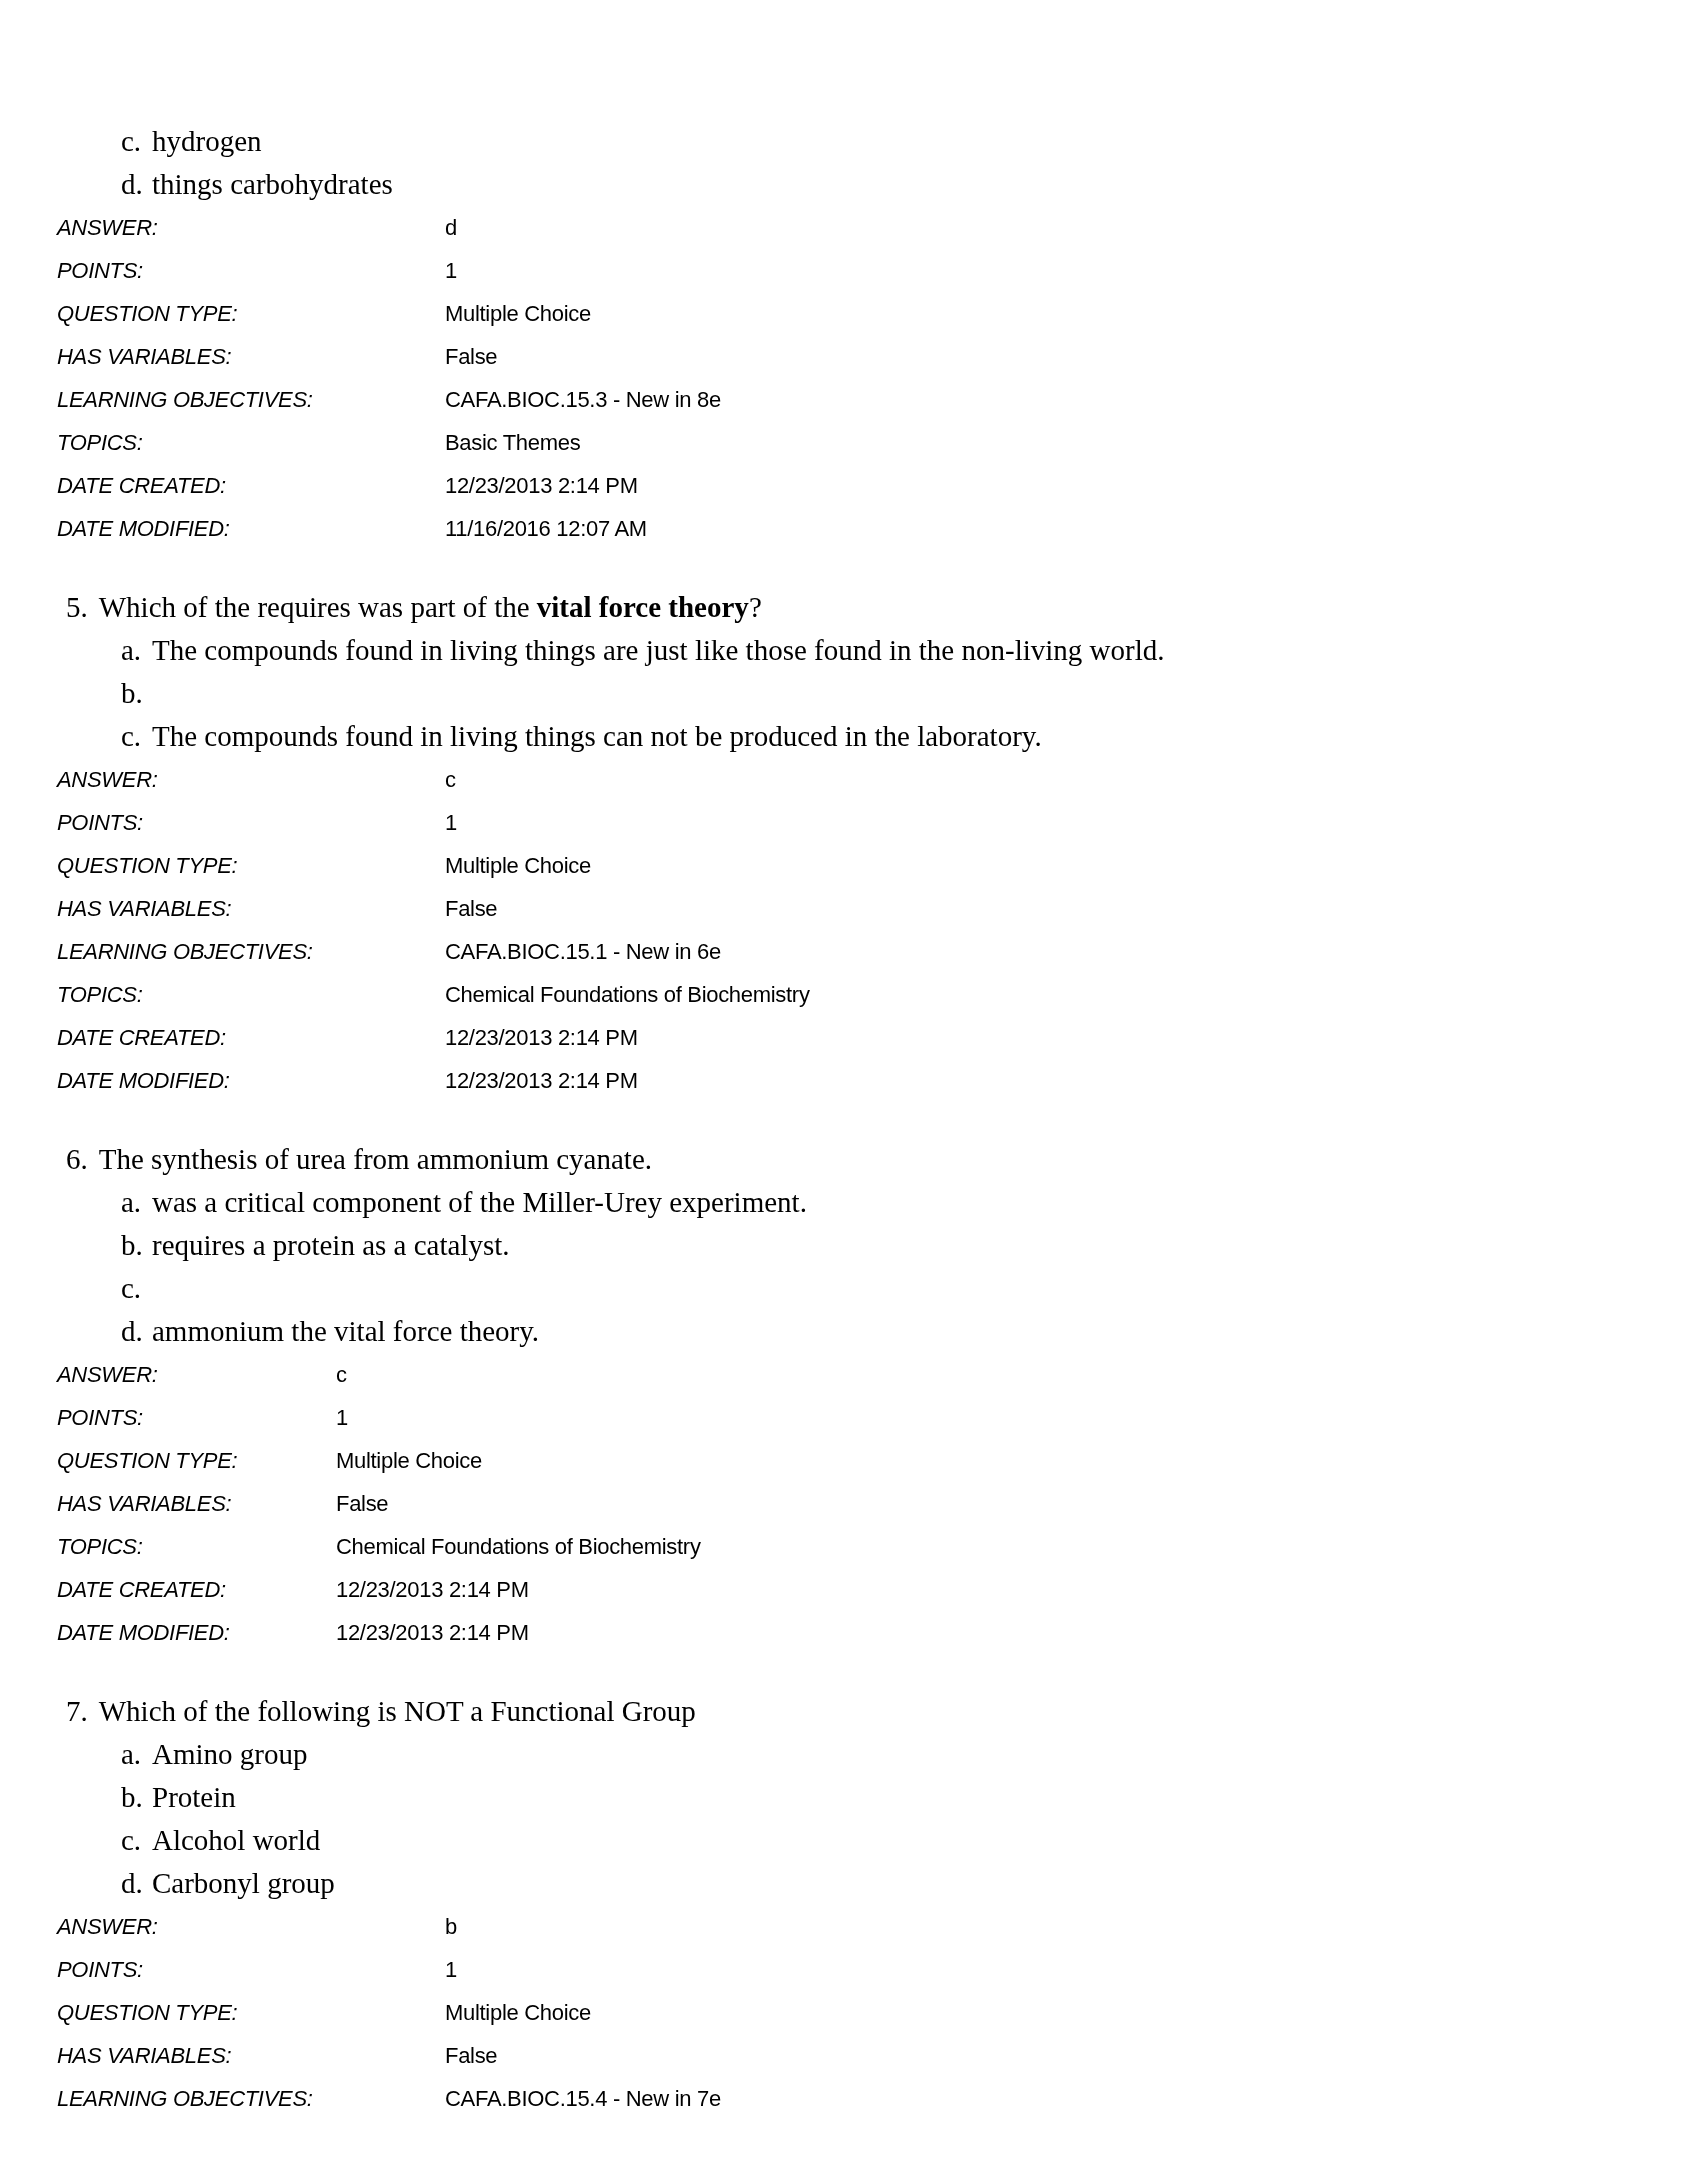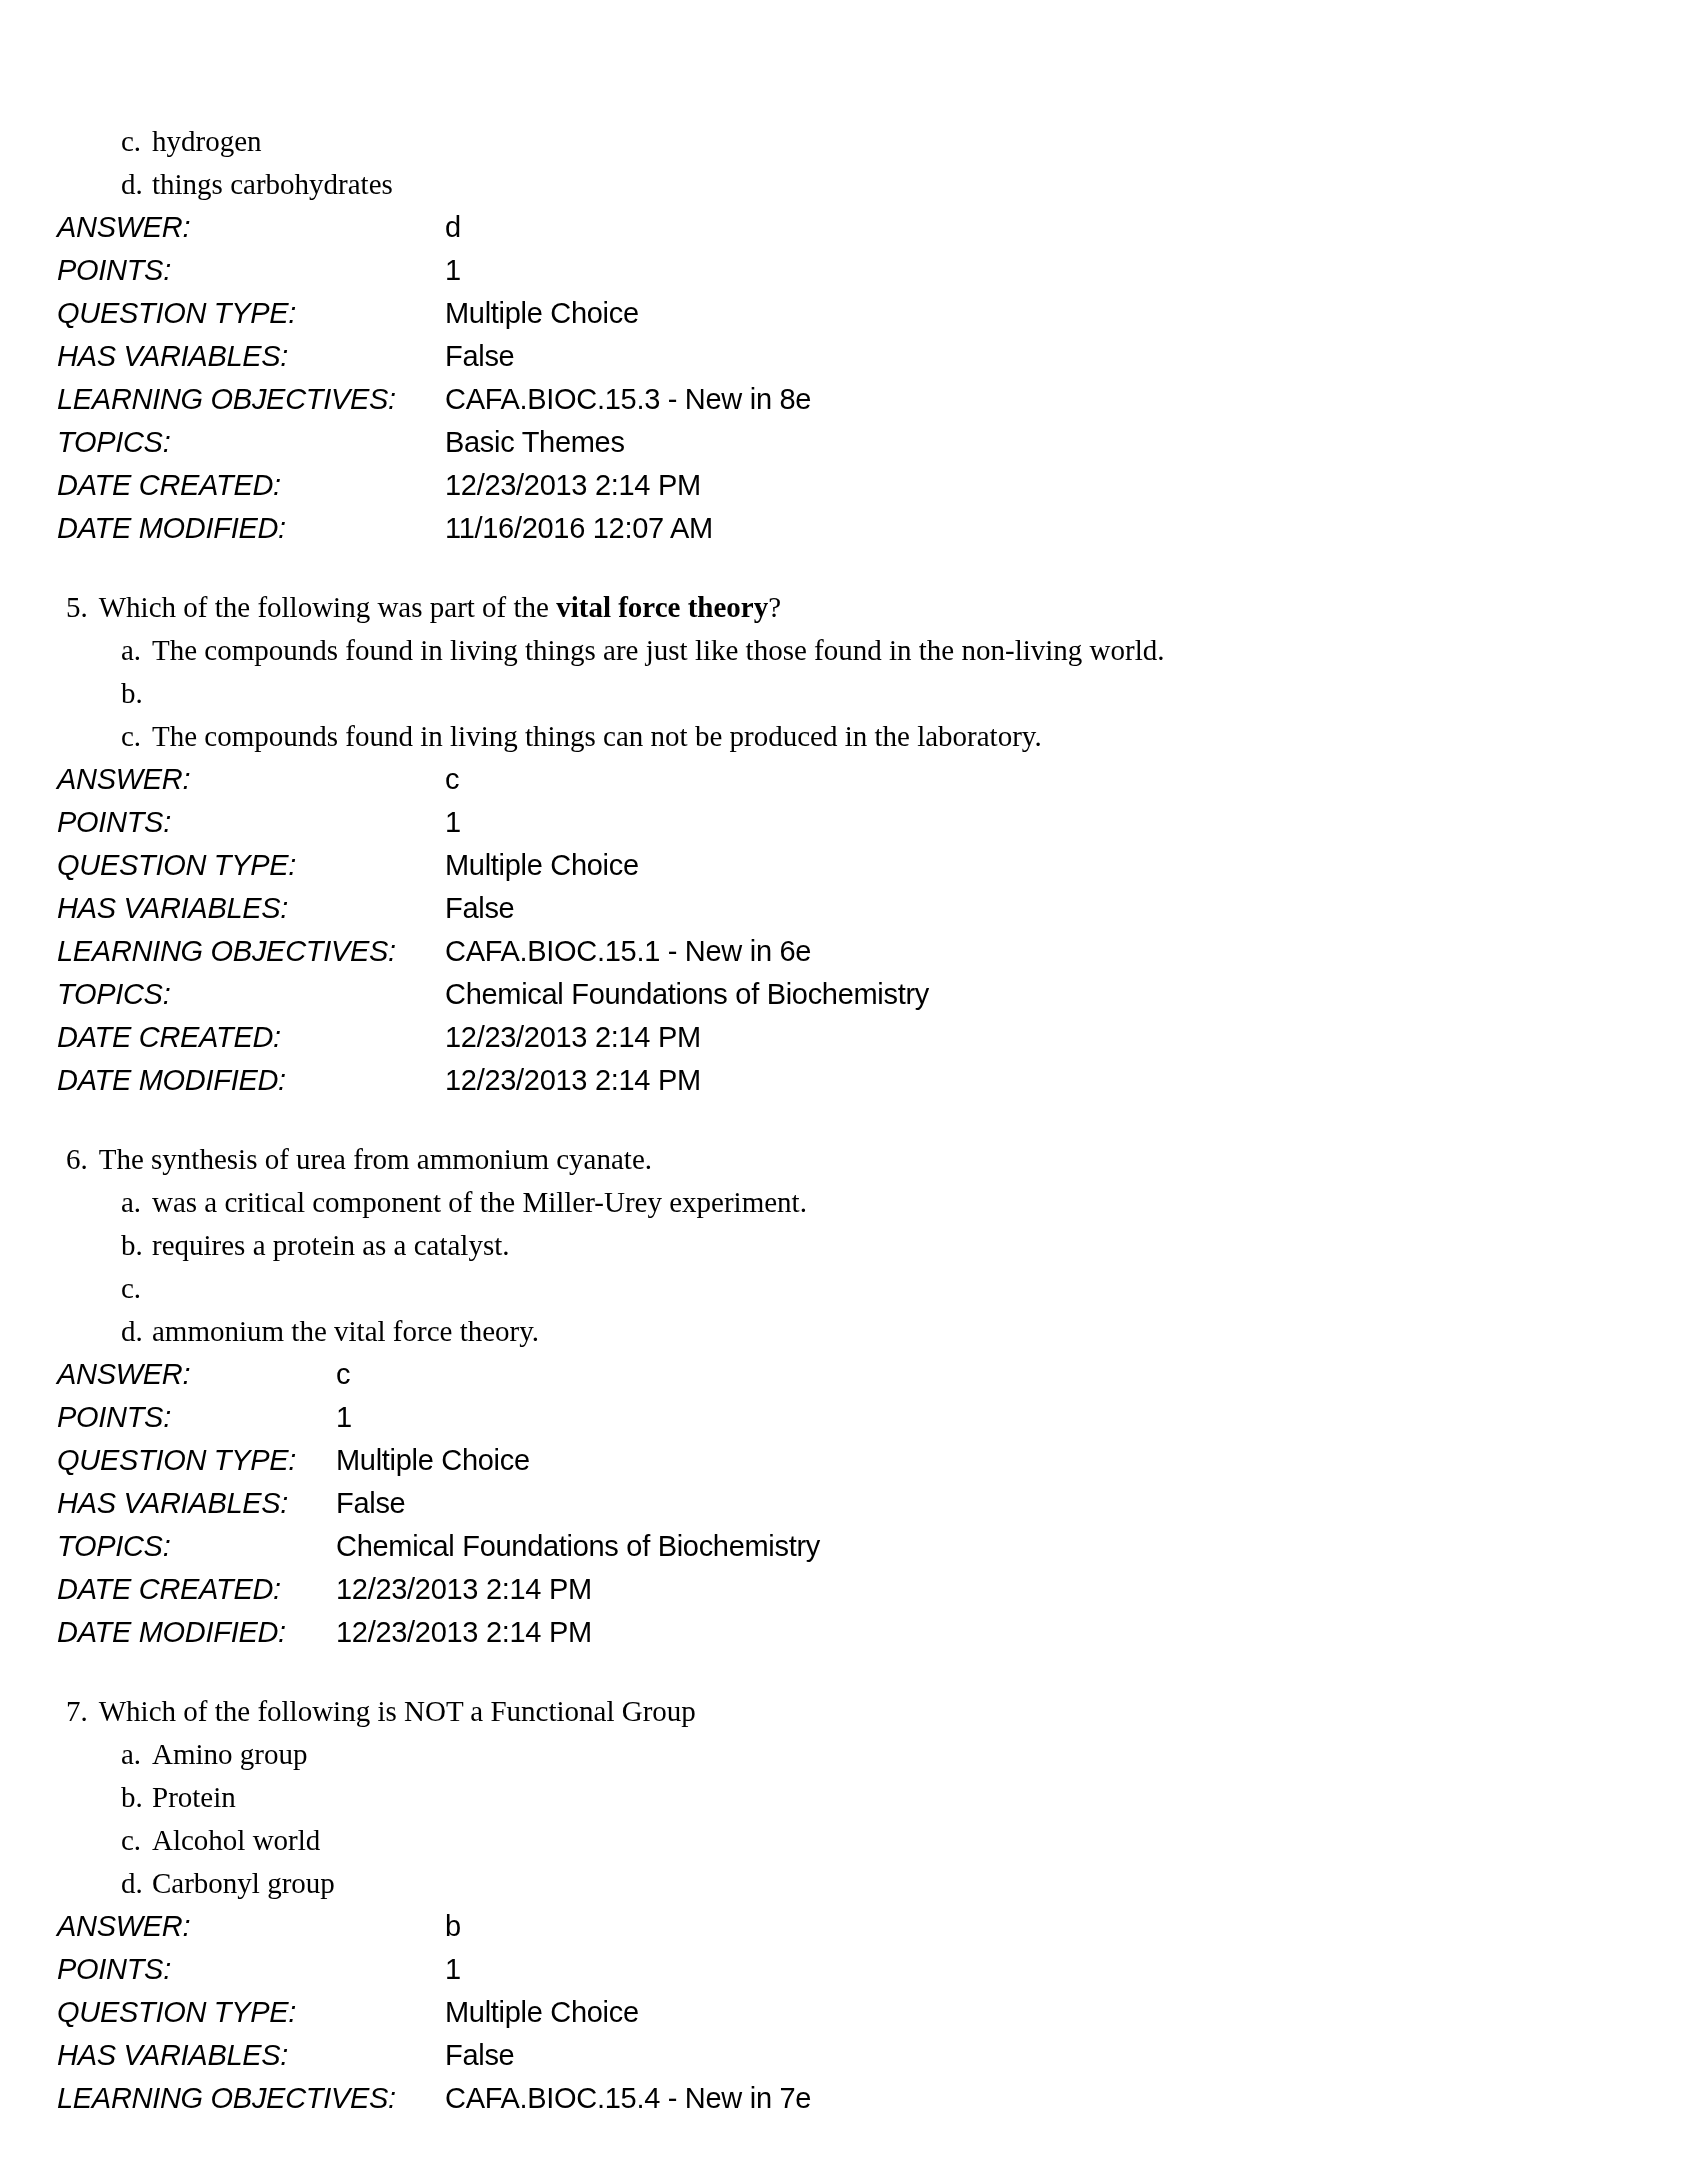--- a/index.html
+++ b/index.html
@@ -12,21 +12,21 @@
     color: #000000;
     padding-top: 120px;
     overflow: hidden;
   }
   
   .meta-row {
     display: grid;
     grid-template-columns: 388px 1fr;
     padding-left: 57px;
     font-family: "Liberation Sans", sans-serif;
-    font-size: 29px;
+    font-size: 22px;
     line-height: 43px;
     letter-spacing: -0.3px;
   }
   .meta-narrow .meta-row { grid-template-columns: 279px 1fr; }
   .meta-label { font-style: italic; }
   .meta-value { font-style: normal; }
   
   .q-heading {
     padding-left: 66px;
     font-family: "Liberation Serif", serif;
@@ -92,21 +92,21 @@
       </div>
       <div class="meta-row">
         <span class="meta-label">DATE MODIFIED:</span>
         <span class="meta-value">11/16/2016 12:07 AM</span>
       </div>
     </div>
   </section>
 
   <section class="block question-block">
     <div class="q-heading">
-      <span class="q-num">5.</span><span>Which of the following was part of the </span><span class="q-bold">vital force theory</span><span>?</span>
+      <span class="q-num">5.</span><span>Which of the requires was part of the </span><span class="q-bold">vital force theory</span><span>?</span>
     </div>
     <div class="option">
       <span class="opt-letter">a.</span>
       <span class="opt-text">The compounds found in living things are just like those found in the non-living world.</span>
     </div>
     <div class="option">
       <span class="opt-letter">b.</span>
     </div>
     <div class="option">
       <span class="opt-letter">c.</span>

